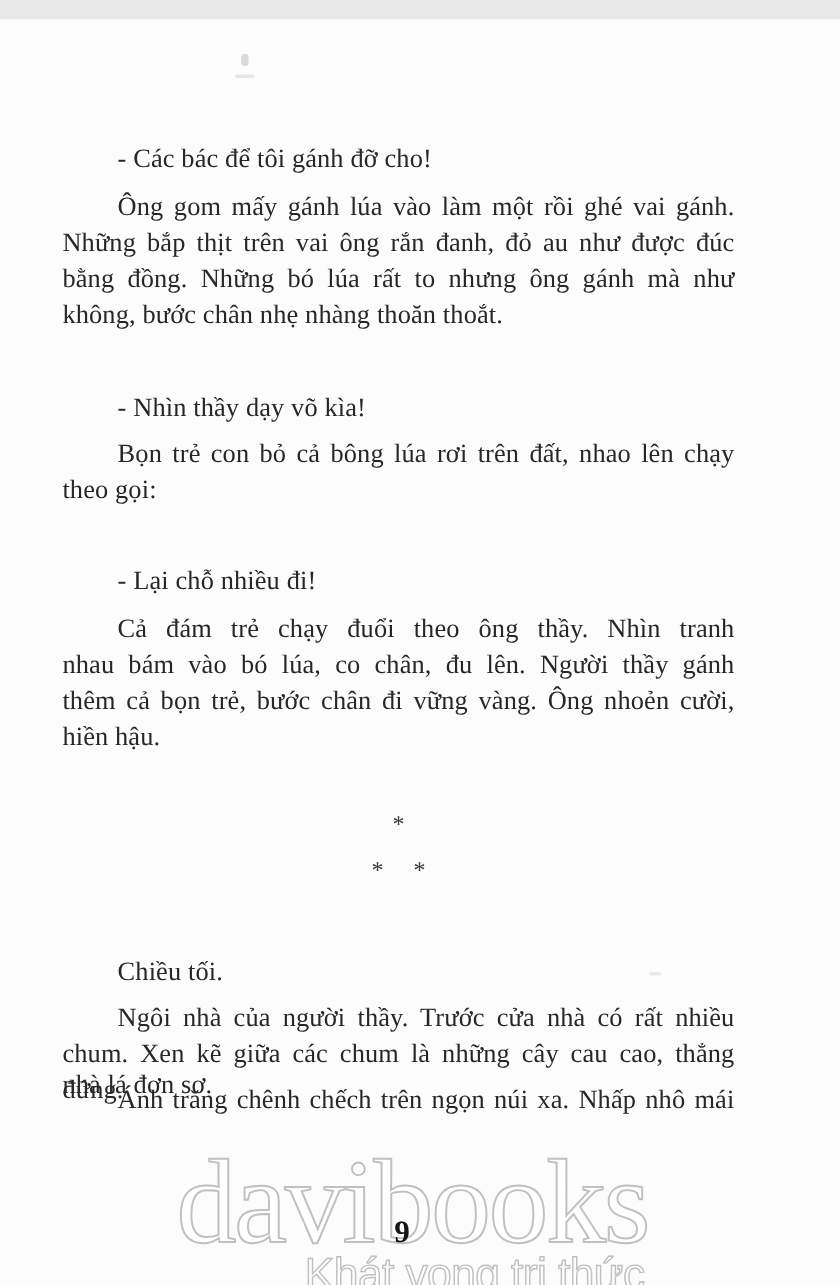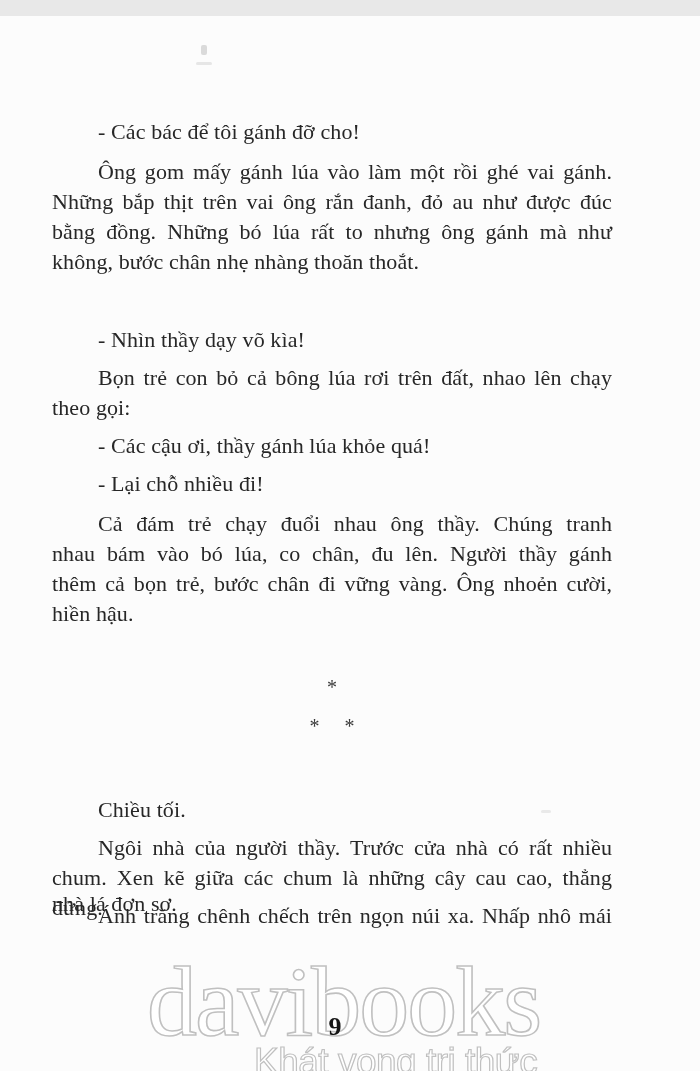--- a/index.html
+++ b/index.html
@@ -75,23 +75,22 @@
 
   <div class="textblock" id="textblock">
       <div class="line indent" style="top: 101px;">- Các bác để tôi gánh đỡ cho!</div>
       <div class="line indent justify" style="top: 141px;">Ông gom mấy gánh lúa vào làm một rồi ghé vai gánh.</div>
       <div class="line justify" style="top: 171px;">Những bắp thịt trên vai ông rắn đanh, đỏ au như được đúc</div>
       <div class="line justify" style="top: 201px;">bằng đồng. Những bó lúa rất to nhưng ông gánh mà như</div>
       <div class="line" style="top: 231px;">không, bước chân nhẹ nhàng thoăn thoắt.</div>
       <div class="line indent" style="top: 309px;">- Nhìn thầy dạy võ kìa!</div>
       <div class="line indent justify" style="top: 347px;">Bọn trẻ con bỏ cả bông lúa rơi trên đất, nhao lên chạy</div>
       <div class="line" style="top: 377px;">theo gọi:</div>
-      <div class="line indent" style="top: 415px;">- Các cậu ơi, thầy gánh lúa khỏe quá!</div>
       <div class="line indent" style="top: 453px;">- Lại chỗ nhiều đi!</div>
-      <div class="line indent justify" style="top: 493px;">Cả đám trẻ chạy đuổi nhau ông thầy. Chúng tranh</div>
+      <div class="line indent justify" style="top: 493px;">Cả đám trẻ chạy đuổi theo ông thầy. Nhìn tranh</div>
       <div class="line justify" style="top: 523px;">nhau bám vào bó lúa, co chân, đu lên. Người thầy gánh</div>
       <div class="line justify" style="top: 553px;">thêm cả bọn trẻ, bước chân đi vững vàng. Ông nhoẻn cười,</div>
       <div class="line" style="top: 583px;">hiền hậu.</div>
       <div class="line indent" style="top: 779px;">Chiều tối.</div>
       <div class="line indent justify" style="top: 817px;">Ngôi nhà của người thầy. Trước cửa nhà có rất nhiều</div>
       <div class="line justify" style="top: 847px;">chum. Xen kẽ giữa các chum là những cây cau cao, thẳng đứng.</div>
       <div class="line indent justify" style="top: 885px;">Ánh trăng chênh chếch trên ngọn núi xa. Nhấp nhô mái</div>
       <div class="line" style="top: 873px;">nhà lá đơn sơ.</div>
     </div>
 

